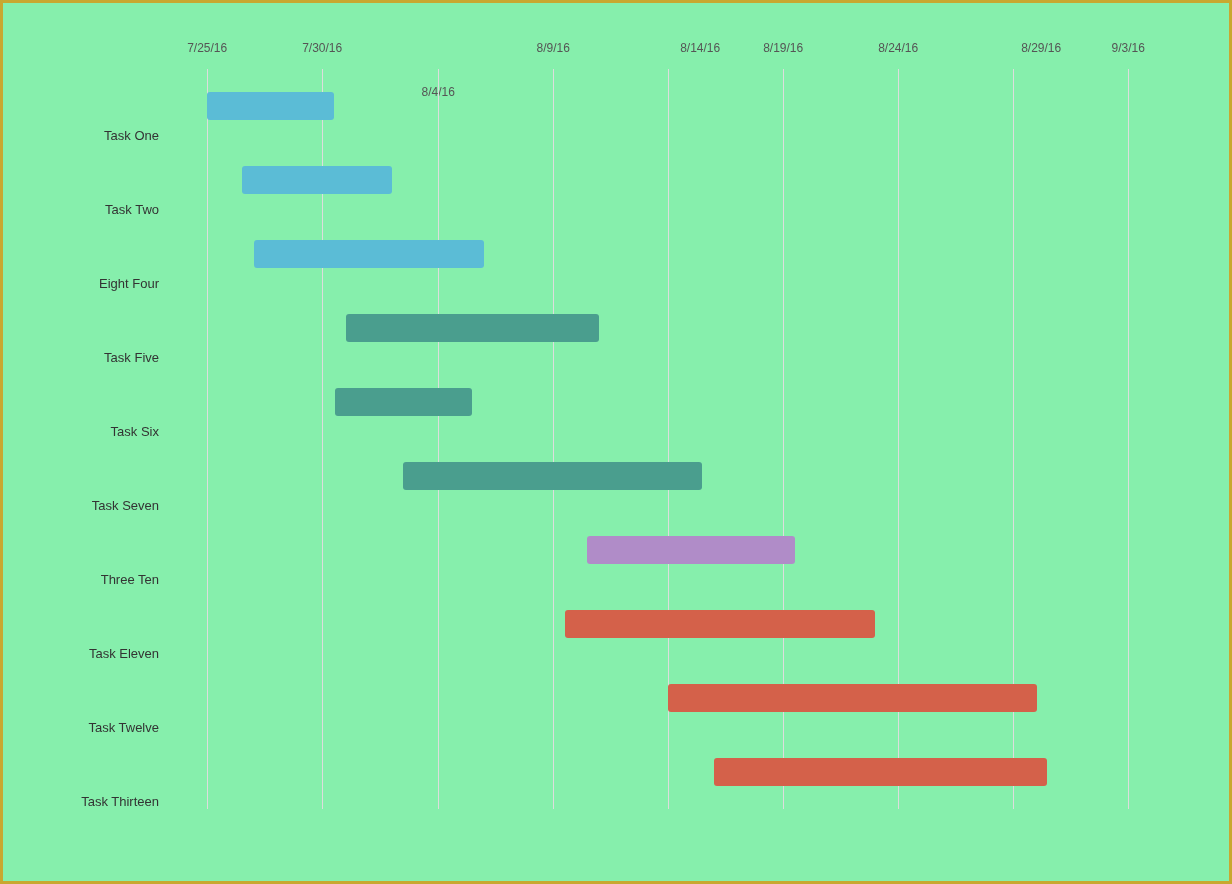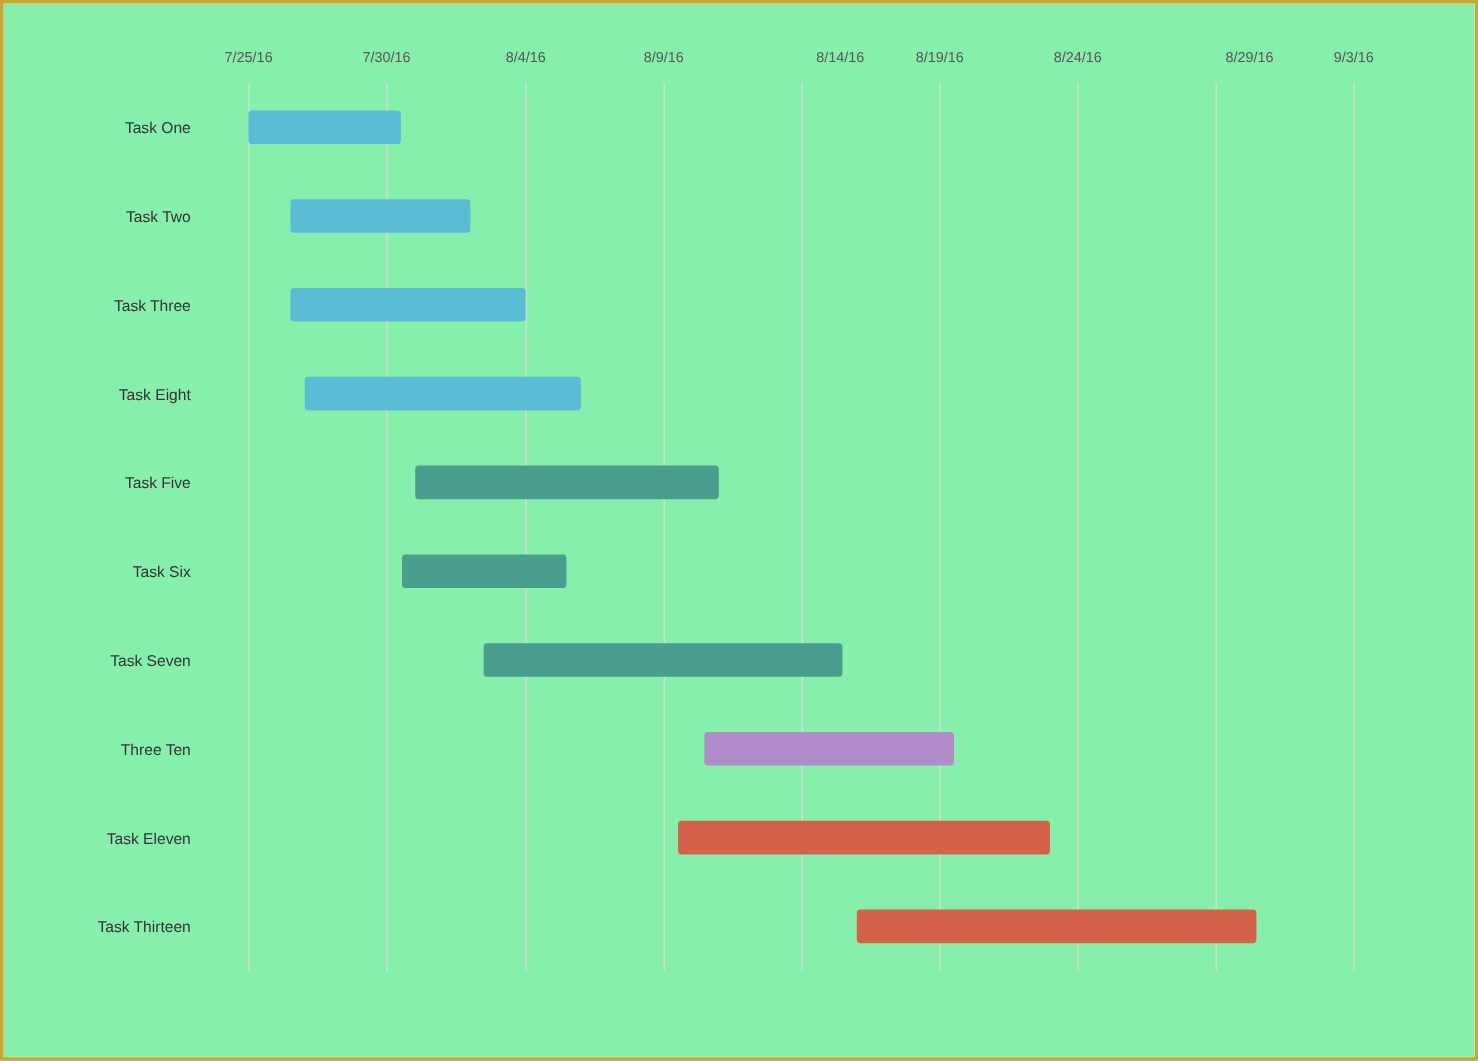--- a/index.html
+++ b/index.html
@@ -56,21 +56,21 @@
       pointer-events: none;
     }
     .grid-line {
       position: absolute;
       top: 0; bottom: 0;
       width: 1px;
       background: #ddd;
     }
     .task-row {
       display: flex;
-      align-items: center;
+      align-items: flex-end;
       flex: 1;
       min-height: 54px;
     }
     .task-label {
       width: 160px;
       min-width: 160px;
       font-size: 13px;
       color: #333;
       text-align: right;
       padding-right: 14px;
@@ -94,21 +94,21 @@
   </style>
 </head>
 <body>
 
 <div class="chart-container">
   <div class="chart-title"></div>
   <div class="gantt-wrapper">
     <div class="header-row" id="header-row" style="height:22px; position:relative; margin-left:160px; margin-right:0;">
     <span class="date-label" style="left: 3.3%;">7/25/16</span>
         <span class="date-label" style="left: 14.4%;">7/30/16</span>
-        <span class="date-label" style="left: 25.6%;">8/4/16</span>
+        <span class="date-label" style="left: 25.6%; margin-top: 44px;">8/4/16</span>
         <span class="date-label" style="left: 36.7%;">8/9/16</span>
         <span class="date-label" style="left: 47.8%; margin-left: 32px;">8/14/16</span>
         <span class="date-label" style="left: 58.9%;">8/19/16</span>
         <span class="date-label" style="left: 70%;">8/24/16</span>
         <span class="date-label" style="left: 81.1%; margin-left: 28px;">8/29/16</span>
         <span class="date-label" style="left: 92.2%; text-align: center;">9/3/16</span>
       </div>
     <div class="rows-area" id="rows-area">
       <div class="grid-lines" id="grid-lines">
           <div class="grid-line" style="left: 3.3%;"></div>
@@ -128,27 +128,21 @@
               <div class="task-bar color-blue" style="left: 3.3%; width: 12.2%;"></div>
             </div>
           </div>
           <div class="task-row">
             <div class="task-label">Task Two</div>
             <div class="task-bar-area">
               <div class="task-bar color-blue" style="left: 6.7%; width: 14.4%;"></div>
             </div>
           </div>
           <div class="task-row">
-            <div class="task-label">Task Three</div>
-            <div class="task-bar-area">
-              <div class="task-bar color-blue" style="left: 6.7%; width: 18.9%;"></div>
-            </div>
-          </div>
-          <div class="task-row">
-            <div class="task-label">Task Eight</div>
+            <div class="task-label">Eight Four</div>
             <div class="task-bar-area">
               <div class="task-bar color-blue" style="left: 7.8%; width: 22.2%;"></div>
             </div>
           </div>
           <div class="task-row">
             <div class="task-label">Task Five</div>
             <div class="task-bar-area">
               <div class="task-bar color-teal" style="left: 16.7%; width: 24.4%;"></div>
             </div>
           </div>
@@ -170,20 +164,26 @@
               <div class="task-bar color-purple" style="left: 40%; width: 20%;"></div>
             </div>
           </div>
           <div class="task-row">
             <div class="task-label">Task Eleven</div>
             <div class="task-bar-area">
               <div class="task-bar color-red" style="left: 37.8%; width: 30%;"></div>
             </div>
           </div>
           <div class="task-row">
+            <div class="task-label">Task Twelve</div>
+            <div class="task-bar-area">
+              <div class="task-bar color-red" style="left: 47.8%; width: 35.6%;"></div>
+            </div>
+          </div>
+          <div class="task-row">
             <div class="task-label">Task Thirteen</div>
             <div class="task-bar-area">
               <div class="task-bar color-red" style="left: 52.2%; width: 32.2%;"></div>
             </div>
           </div>
         </div>
     </div>
   </div>
 </div>
 

